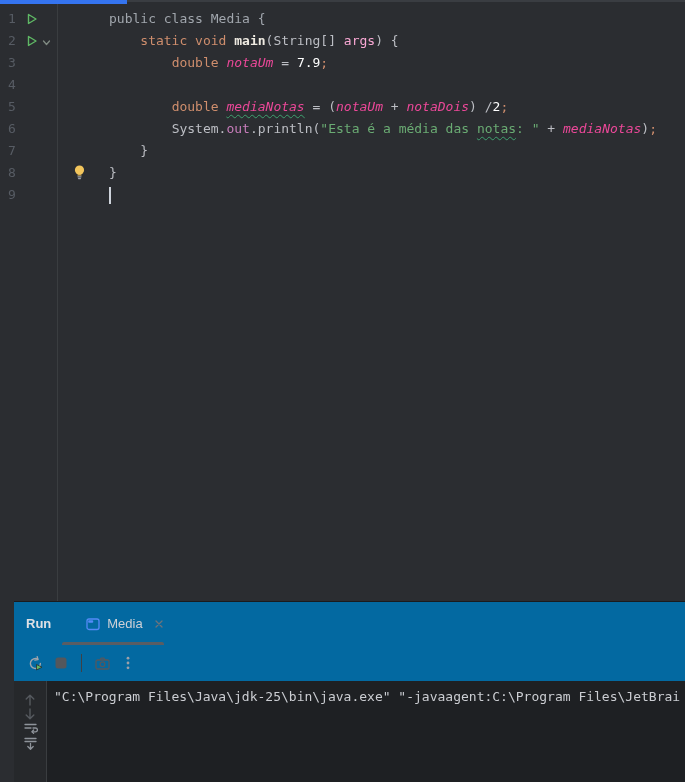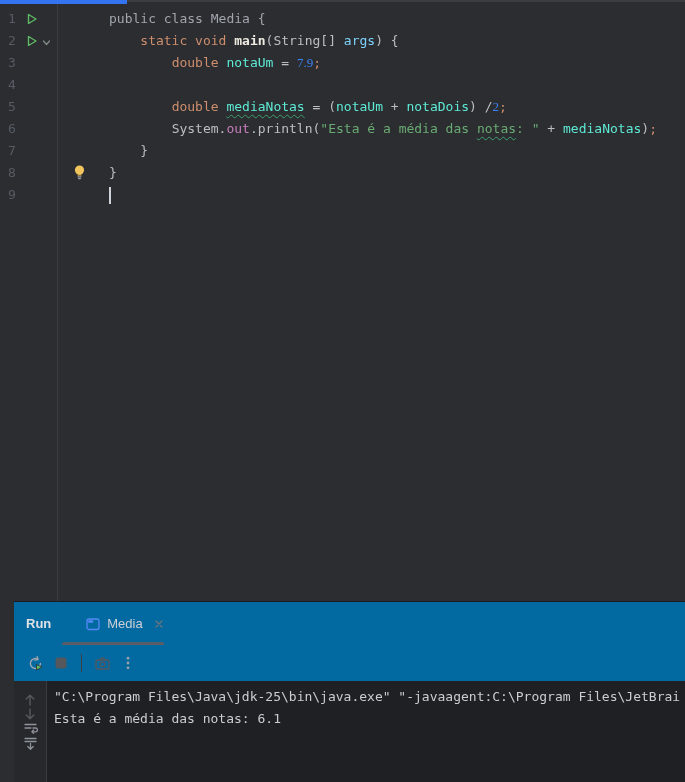--- a/index.html
+++ b/index.html
@@ -17,23 +17,23 @@
   .gutter-sep { position:absolute; left:57px; top:0; bottom:0; width:1px; background:#3A3D40; }
   .code-lines { position:absolute; left:0; top:4px; width:685px; }
   .line { display:flex; height:22px; line-height:22px; font-family:"DejaVu Sans Mono","Liberation Mono",monospace; font-size:13px; }
   .ln { width:58px; padding-left:8px; color:#575C64; flex:0 0 58px; }
   .code { white-space:pre; padding-left:5px; color:#BCBEC4;margin-left:46px; }
   .c-plain { color:#BCBEC4; }
   .c-dim   { color:#A1A6AD; }
   .c-kw    { color:#CF8E6D; }
   .c-semi  { color:#CF8E6D; }
   .c-decl  { color:#EFEBE2; font-weight:bold; }
-  .c-param { color:#7dd3fc; }
-  .c-var   { color:#5eead4; }
-  .c-num   { color:#3b82f6;font-family:Liberation Serif, serif; }
+  .c-param { color:#f9a8d4; }
+  .c-var   { color:#ec4899;font-style:italic; }
+  .c-num   { color:#ffffff; }
   .c-str   { color:#6AAB73; }
   .c-field { color:#C77DBB; }
   .typo { text-decoration-line:underline; text-decoration-style:wavy; text-decoration-color:#3FA16F; text-decoration-thickness:1px; text-underline-offset:3px; }
   .caret { display:inline-block; width:2px; height:17px; background:#CED3DB; vertical-align:middle; }
 
   .gutter-icon { position:absolute; }
   .run-icon-1 { left:25px; top:8px; }
   .run-icon-2 { left:25px; top:30px; }
   .chevron-1  { left:41px; top:33px; }
   .bulb-icon  { left:72px; top:160px; }
@@ -190,17 +190,17 @@
           <path d="M2 3.5 L13 3.5 M2 7 L8 7" stroke="#8E939A" stroke-width="1.3" stroke-linecap="round"></path>
           <path d="M10 7 L12.5 7 A1.8 1.8 0 0 1 12.5 10.8 L9.2 10.8" fill="none" stroke="#8E939A" stroke-width="1.3" stroke-linecap="round"></path>
           <path d="M10.6 9 L9 10.8 L10.6 12.4" fill="none" stroke="#8E939A" stroke-width="1.3" stroke-linecap="round" stroke-linejoin="round"></path>
         </svg>
         <svg class="cg-icon" width="15" height="15" viewBox="0 0 15 15">
           <path d="M2 2.5 L13 2.5 M2 5.5 L13 5.5" stroke="#8E939A" stroke-width="1.3" stroke-linecap="round"></path>
           <path d="M7.5 7.5 L7.5 13 M4.8 10.5 L7.5 13.2 L10.2 10.5" fill="none" stroke="#8E939A" stroke-width="1.3" stroke-linecap="round" stroke-linejoin="round"></path>
         </svg>
       </div>
       <div class="console-sep"></div>
-      <div class="console-body"><div class="console-line">"C:\Program Files\Java\jdk-25\bin\java.exe" "-javaagent:C:\Program Files\JetBrai</div><div class="console-line">Esta é a média das notas: 6.1</div><div class="console-line"></div></div>
+      <div class="console-body"><div class="console-line">"C:\Program Files\Java\jdk-25\bin\java.exe" "-javaagent:C:\Program Files\JetBrai</div><div class="console-line"></div></div>
     </div>
 
   </div>
 </div>
 
 </body></html>

